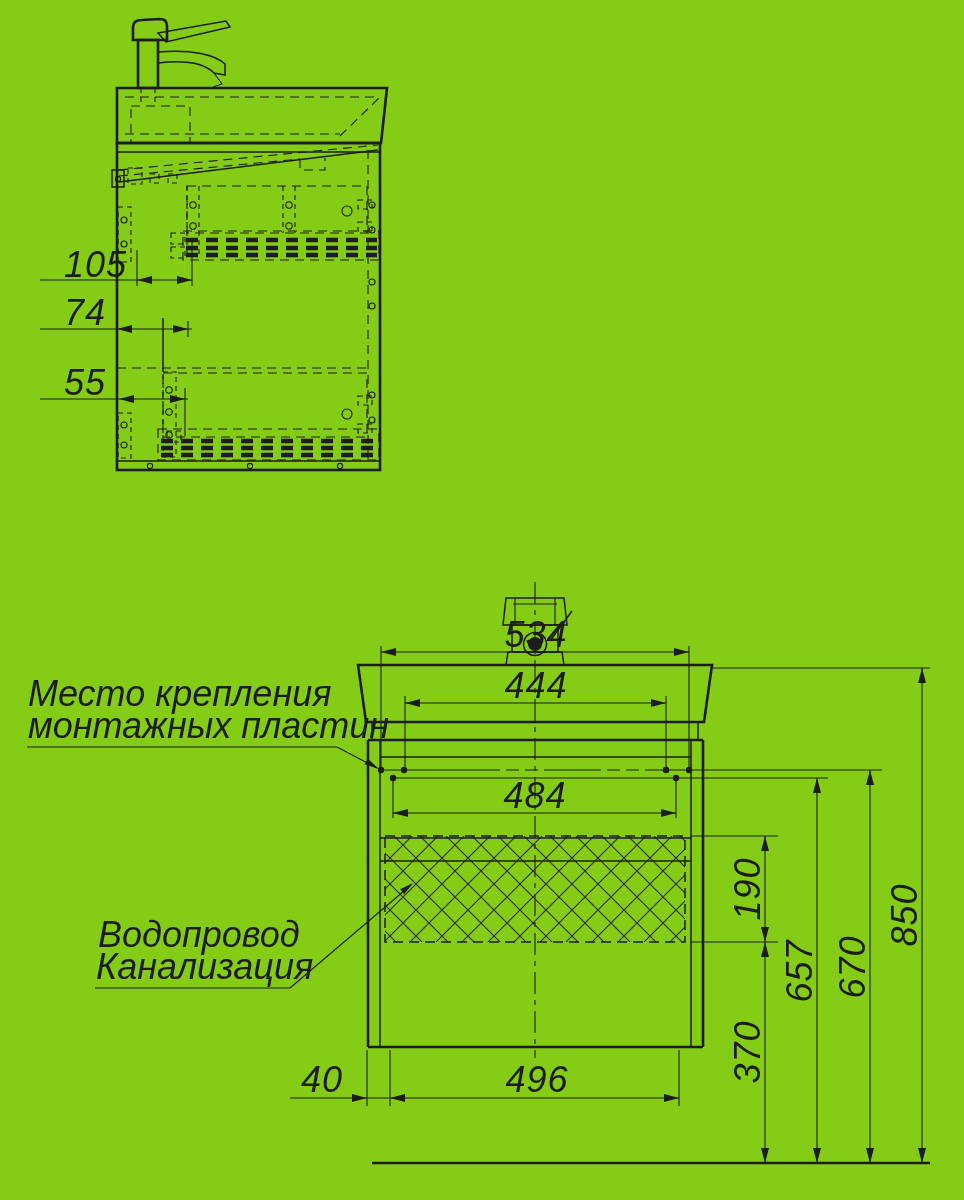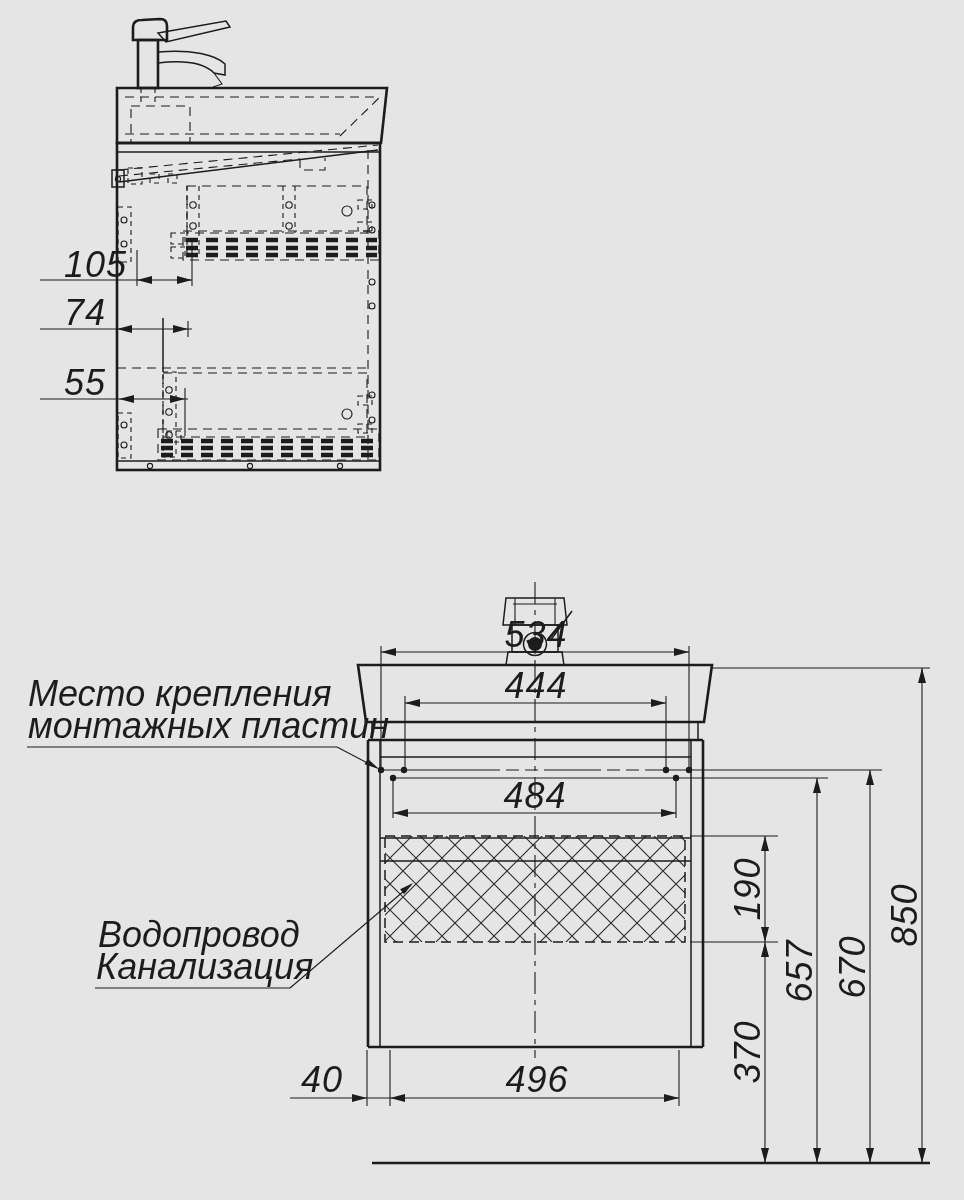--- a/index.html
+++ b/index.html
@@ -1,16 +1,16 @@
 <!DOCTYPE html>
 <html><head>
 <meta charset="utf-8">
 <style>
   html,body{margin:0;padding:0;background:#ffffff;}
-  .sheet{position:relative;width:964px;height:1200px;background:#e5e5e5;overflow:hidden;
+  .sheet{position:relative;width:964px;height:1200px;background:#84cc16;overflow:hidden;
          font-family:"Liberation Sans", sans-serif;}
   svg{position:absolute;left:0;top:0;}
   .dim-text{font-family:"Liberation Sans", sans-serif;font-style:italic;font-size:36px;
             fill:#1c1c1c;letter-spacing:1px;}
   .note-text{font-family:"Liberation Sans", sans-serif;font-style:italic;font-size:36px;
              fill:#1c1c1c;}
   .ln{stroke:#1c1c1c;fill:none;}
   .thick{stroke-width:2.6;}
   .mid{stroke-width:1.5;}
   .thin{stroke-width:1.1;}

